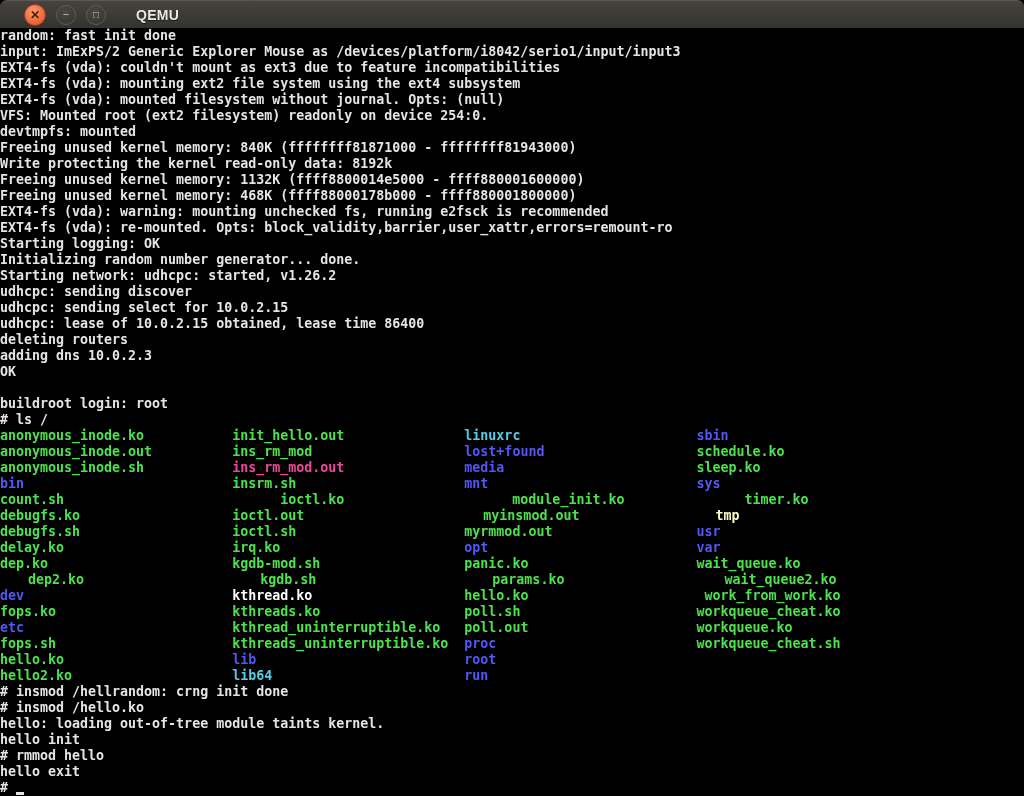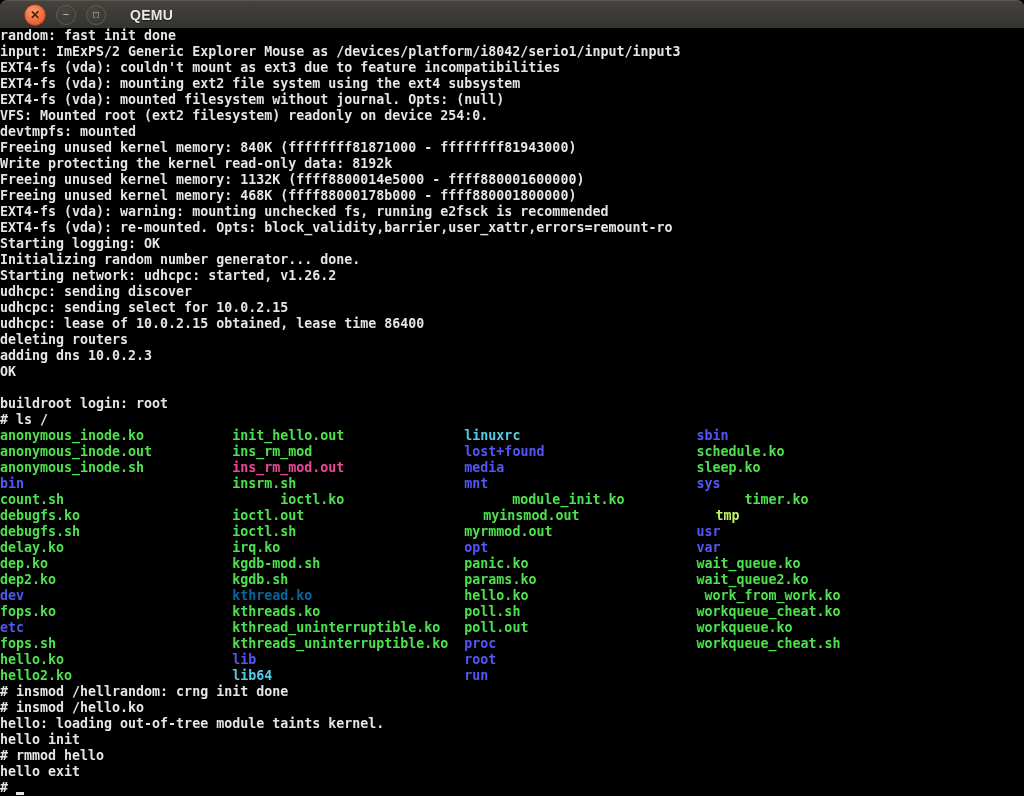--- a/index.html
+++ b/index.html
@@ -40,21 +40,21 @@
   .tb-plain {
     width: 20px; height: 20px;
     background: radial-gradient(circle at 40% 32%, #4a4843, #3a3934 70%);
     border: 1px solid #5f5d56;
     margin-right: 10px;
   }
   .tb-plain .glyph { color: #c3c0b7; font-size: 11px; line-height: 1; }
   .tb-max .glyph { font-size: 10px; transform: translateY(-0.5px); }
   .tb-title {
     color: #e9e7e2; font-size: 14px; font-weight: bold;
-    margin-left: 14px;
+    margin-left: 20px;
     text-shadow: 0 1px 1px rgba(0,0,0,0.55);
     letter-spacing: 0.3px;
   }
 
   
   .terminal {
     width: 1024px; height: 768px;
     background: #000;
     font-family: "DejaVu Sans Mono", "Liberation Mono", monospace;
     font-size: 13.3px;
@@ -117,26 +117,26 @@
       <div class="tline">adding dns 10.0.2.3</div>
       <div class="tline">OK</div>
       <div class="tline">&nbsp;</div>
       <div class="tline">buildroot login: root</div>
       <div class="tline"># ls /</div>
       <div class="tline"><span style="color: rgb(76, 226, 76);">anonymous_inode.ko           </span><span style="color: rgb(76, 226, 76);">init_hello.out               </span><span style="color: rgb(84, 204, 232);">linuxrc                      </span><span style="color: rgb(84, 86, 245);">sbin</span></div>
       <div class="tline"><span style="color: rgb(76, 226, 76);">anonymous_inode.out          </span><span style="color: rgb(76, 226, 76);">ins_rm_mod                   </span><span style="color: rgb(84, 86, 245);">lost+found                   </span><span style="color: rgb(76, 226, 76);">schedule.ko</span></div>
       <div class="tline"><span style="color: rgb(76, 226, 76);">anonymous_inode.sh           </span><span style="color: #ec4899;">ins_rm_mod.out               </span><span style="color: rgb(84, 86, 245); margin-top: 17px;">media                        </span><span style="color: rgb(76, 226, 76);">sleep.ko</span></div>
       <div class="tline"><span style="color: rgb(84, 86, 245);">bin                          </span><span style="color: rgb(76, 226, 76);">insrm.sh                     </span><span style="color: rgb(84, 86, 245);">mnt                          </span><span style="color: rgb(84, 86, 245);">sys</span></div>
       <div class="tline"><span style="color: rgb(76, 226, 76);">count.sh                     </span><span style="color: rgb(76, 226, 76); margin-left: 48px;">ioctl.ko                     </span><span style="color: rgb(76, 226, 76);">module_init.ko               </span><span style="color: rgb(76, 226, 76);">timer.ko</span></div>
-      <div class="tline"><span style="color: rgb(76, 226, 76);">debugfs.ko                   </span><span style="color: rgb(76, 226, 76);">ioctl.out                    </span><span style="color: rgb(76, 226, 76); margin-left: 19px;">myinsmod.out                 </span><span style="color: #bef264; margin-top: 16px;">tmp</span></div>
+      <div class="tline"><span style="color: rgb(76, 226, 76);">debugfs.ko                   </span><span style="color: rgb(76, 226, 76);">ioctl.out                    </span><span style="color: rgb(76, 226, 76); margin-left: 19px;">myinsmod.out                 </span><span style="color: #fef9c3; margin-top: 16px;">tmp</span></div>
       <div class="tline"><span style="color: rgb(76, 226, 76);">debugfs.sh                   </span><span style="color: rgb(76, 226, 76);">ioctl.sh                     </span><span style="color: rgb(76, 226, 76);">myrmmod.out                  </span><span style="color: rgb(84, 86, 245);">usr</span></div>
       <div class="tline"><span style="color: rgb(76, 226, 76);">delay.ko                     </span><span style="color: rgb(76, 226, 76);">irq.ko                       </span><span style="color: rgb(84, 86, 245);">opt                          </span><span style="color: rgb(84, 86, 245);">var</span></div>
       <div class="tline"><span style="color: rgb(76, 226, 76);">dep.ko                       </span><span style="color: rgb(76, 226, 76);">kgdb-mod.sh                  </span><span style="color: rgb(76, 226, 76);">panic.ko                     </span><span style="color: rgb(76, 226, 76);">wait_queue.ko</span></div>
-      <div class="tline"><span style="color: rgb(76, 226, 76);">dep2.ko                      </span><span style="color: rgb(76, 226, 76);">kgdb.sh                      </span><span style="color: rgb(76, 226, 76);">params.ko                    </span><span style="color: rgb(76, 226, 76);">wait_queue2.ko</span></div>
-      <div class="tline"><span style="color: rgb(84, 86, 245);">dev                          </span><span style="color: #0369a1;">kthread.ko                   </span><span style="color: rgb(76, 226, 76);">hello.ko                      </span><span style="color: rgb(76, 226, 76);">work_from_work.ko</span></div>
+      <div class="tline"><span style="color: rgb(76, 226, 76); padding-left: 28px;">dep2.ko                      </span><span style="color: rgb(76, 226, 76);">kgdb.sh                      </span><span style="color: rgb(76, 226, 76);">params.ko                    </span><span style="color: rgb(76, 226, 76);">wait_queue2.ko</span></div>
+      <div class="tline"><span style="color: rgb(84, 86, 245);">dev                          </span><span style="color: #ffffff;">kthread.ko                   </span><span style="color: rgb(76, 226, 76);">hello.ko                      </span><span style="color: rgb(76, 226, 76);">work_from_work.ko</span></div>
       <div class="tline"><span style="color: rgb(76, 226, 76);">fops.ko                      </span><span style="color: rgb(76, 226, 76);">kthreads.ko                  </span><span style="color: rgb(76, 226, 76);">poll.sh                      </span><span style="color: rgb(76, 226, 76);">workqueue_cheat.ko</span></div>
       <div class="tline"><span style="color: rgb(84, 86, 245);">etc                          </span><span style="color: rgb(76, 226, 76);">kthread_uninterruptible.ko   </span><span style="color: rgb(76, 226, 76);">poll.out                     </span><span style="color: rgb(76, 226, 76);">workqueue.ko</span></div>
       <div class="tline"><span style="color: rgb(76, 226, 76);">fops.sh                      </span><span style="color: rgb(76, 226, 76);">kthreads_uninterruptible.ko  </span><span style="color: rgb(84, 86, 245);">proc                         </span><span style="color: rgb(76, 226, 76);">workqueue_cheat.sh</span></div>
       <div class="tline"><span style="color: rgb(76, 226, 76);">hello.ko                     </span><span style="color: rgb(84, 86, 245);">lib                          </span><span style="color: rgb(84, 86, 245);">root                         </span></div>
       <div class="tline"><span style="color: rgb(76, 226, 76);">hello2.ko                    </span><span style="color: rgb(84, 204, 232);">lib64                        </span><span style="color: rgb(84, 86, 245);">run                          </span></div>
       <div class="tline"># insmod /hellrandom: crng init done</div>
       <div class="tline"># insmod /hello.ko</div>
       <div class="tline">hello: loading out-of-tree module taints kernel.</div>
       <div class="tline">hello init</div>
       <div class="tline"># rmmod hello</div>

